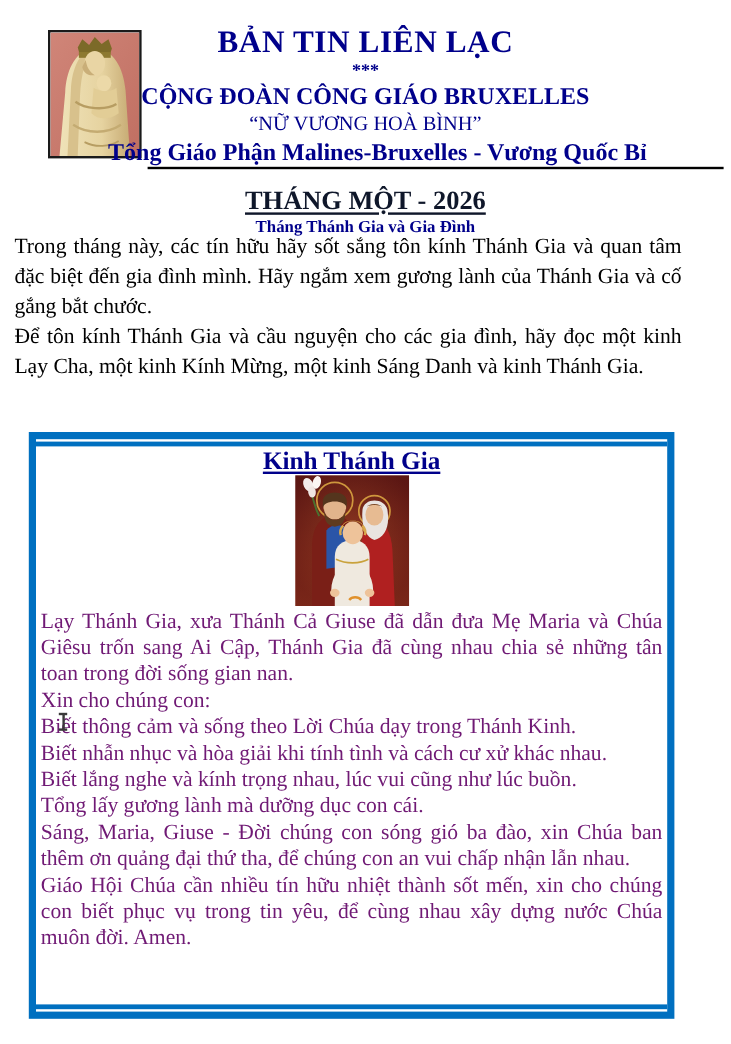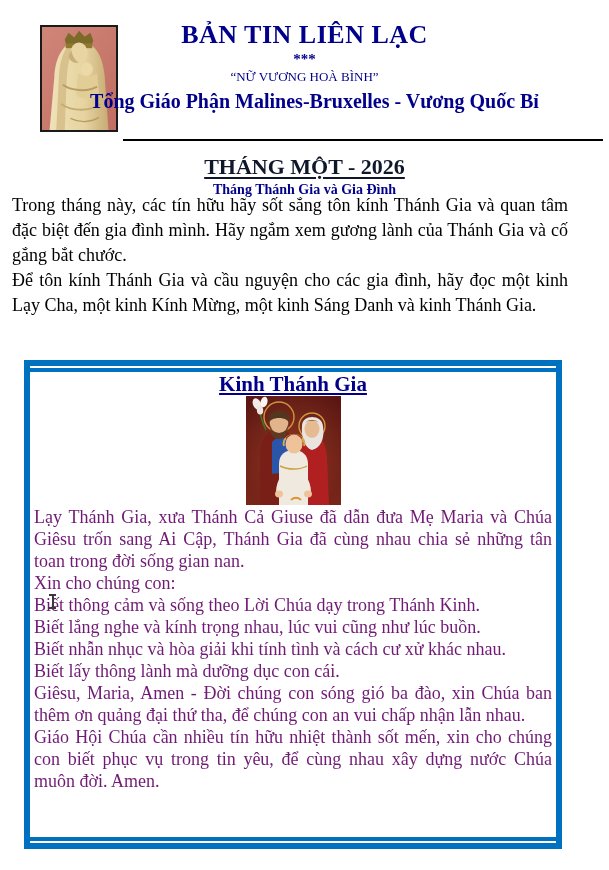--- a/index.html
+++ b/index.html
@@ -10,21 +10,21 @@
     position:relative;
     overflow:hidden;
   }
   .page{position:absolute;inset:0;width:609px;height:870px;background:#fff;border-radius:31px;}
 
   
   .header{position:absolute;left:0;top:20px;width:609px;text-align:center;color:#00008B;}
   .hdr-title{font-size:26px;font-weight:bold;letter-spacing:.5px;line-height:30px;}
   .hdr-stars{font-size:15px;font-weight:bold;line-height:16px;margin-top:1px;}
   .hdr-community{font-size:20px;font-weight:bold;line-height:24px;margin-top:2px;}
-  .hdr-motto{font-size:13px;font-weight:normal;line-height:20px;}
+  .hdr-motto{font-size:17px;font-weight:normal;line-height:20px;}
   .hdr-diocese{font-size:20px;font-weight:bold;line-height:26px;margin-top:1px;padding-left:20px;}
   .hdr-underline{position:absolute;left:123px;top:139px;width:480px;height:0;border-top:2px solid #000;}
 
   .statue{position:absolute;left:40px;top:25px;width:78px;height:107px;border:2px solid #1a1a1a;box-sizing:border-box;}
   .statue svg{display:block;width:100%;height:100%;}
 
   
   .month-heading{
     position:absolute;left:0;top:154px;width:609px;text-align:center;
     color:#0f172a;font-size:22px;font-weight:bold;
@@ -103,20 +103,21 @@
 
       <path d="M22 60 C30 66 48 68 58 62" stroke="#b79d62" stroke-width="2" fill="none"></path>
       <path d="M20 80 C32 88 50 88 62 80" stroke="#c4ab72" stroke-width="2" fill="none"></path>
       <path d="M30 95 C40 100 52 99 60 94" stroke="#b79d62" stroke-width="1.5" fill="none"></path>
     </svg>
   </div>
 
   <div class="header">
     <div class="hdr-title">BẢN TIN LIÊN LẠC</div>
     <div class="hdr-stars">***</div>
+    <div class="hdr-community">CỘNG ĐOÀN CÔNG GIÁO BRUXELLES</div>
     <div class="hdr-motto">“NỮ VƯƠNG HOÀ BÌNH”</div>
     <div class="hdr-diocese">Tổng Giáo Phận Malines-Bruxelles - Vương Quốc Bỉ</div>
   </div>
   <div class="hdr-underline"></div>
 
   <div class="month-heading">THÁNG MỘT - 2026</div>
   <div class="section-subtitle">Tháng Thánh Gia và Gia Đình</div>
 
   <div class="intro">
     <p>Trong tháng này, các tín hữu hãy sốt sắng tôn kính Thánh Gia và quan tâm đặc biệt đến gia đình mình. Hãy ngắm xem gương lành của Thánh Gia và cố gắng bắt chước.</p>
@@ -173,24 +174,24 @@
         <ellipse cx="62" cy="98" rx="4" ry="3.4" fill="#eec39a"></ellipse>
 
         <path d="M34 70 C42 74 54 74 61 70" stroke="#c9a23c" stroke-width="1.4" fill="none"></path>
         <path d="M45 104 a6 5 0 0 1 10 0" stroke="#e0912c" stroke-width="2" fill="none"></path>
       </svg>
 
       <div class="prayer-text">
         <p>Lạy Thánh Gia, xưa Thánh Cả Giuse đã dẫn đưa Mẹ Maria và Chúa Giêsu trốn sang Ai Cập, Thánh Gia đã cùng nhau chia sẻ những tân toan trong đời sống gian nan.</p>
         <p>Xin cho chúng con:</p>
         <p>Biết thông cảm và sống theo Lời Chúa dạy trong Thánh Kinh.</p>
+        <p>Biết nhẫn nhục và hòa giải khi tính tình và cách cư xử khác nhau.</p>
         <p>Biết lắng nghe và kính trọng nhau, lúc vui cũng như lúc buồn.</p>
-        <p>Biết nhẫn nhục và hòa giải khi tính tình và cách cư xử khác nhau.</p>
-        <p>Biết lấy thông lành mà dưỡng dục con cái.</p>
-        <p>Giêsu, Maria, Amen - Đời chúng con sóng gió ba đào, xin Chúa ban thêm ơn quảng đại thứ tha, để chúng con an vui chấp nhận lẫn nhau.</p>
+        <p>Tổng lấy gương lành mà dưỡng dục con cái.</p>
+        <p>Sáng, Maria, Giuse - Đời chúng con sóng gió ba đào, xin Chúa ban thêm ơn quảng đại thứ tha, để chúng con an vui chấp nhận lẫn nhau.</p>
         <p>Giáo Hội Chúa cần nhiều tín hữu nhiệt thành sốt mến, xin cho chúng con biết phục vụ trong tin yêu, để cùng nhau xây dựng nước Chúa muôn đời. Amen.</p>
       </div>
     </div>
   </div>
 
   <div class="ibeam"></div>
 
 </div>
 
 </body></html>

